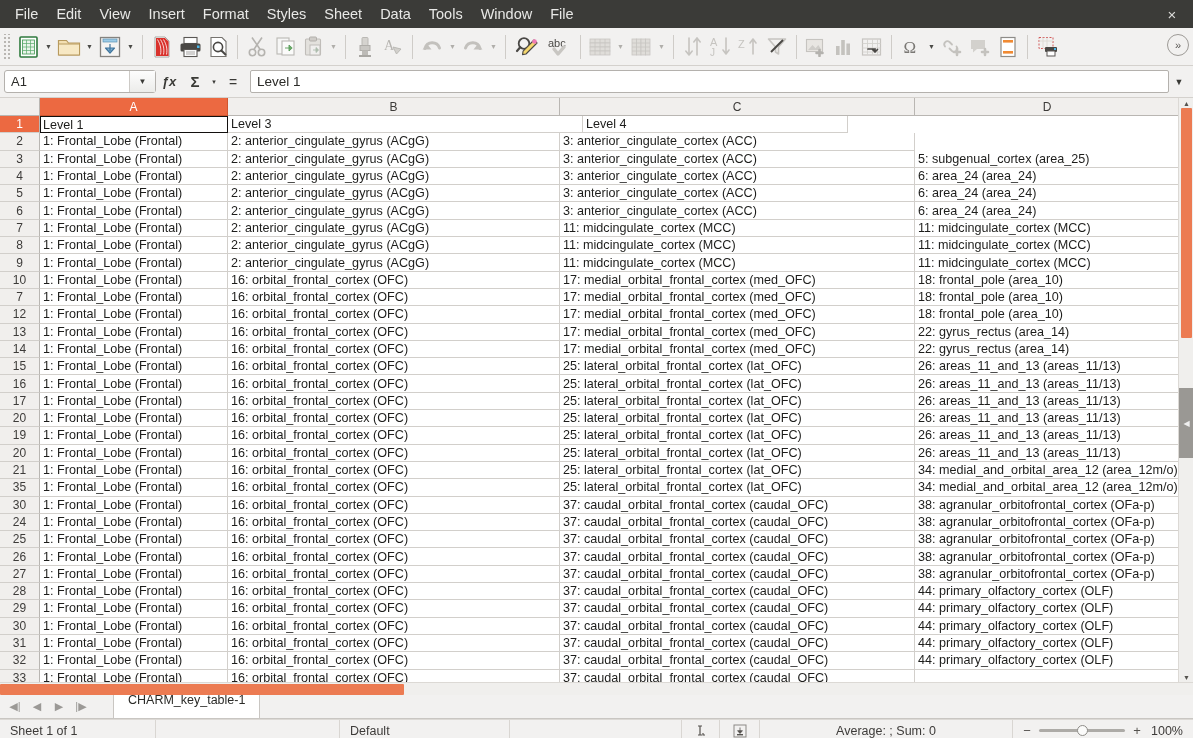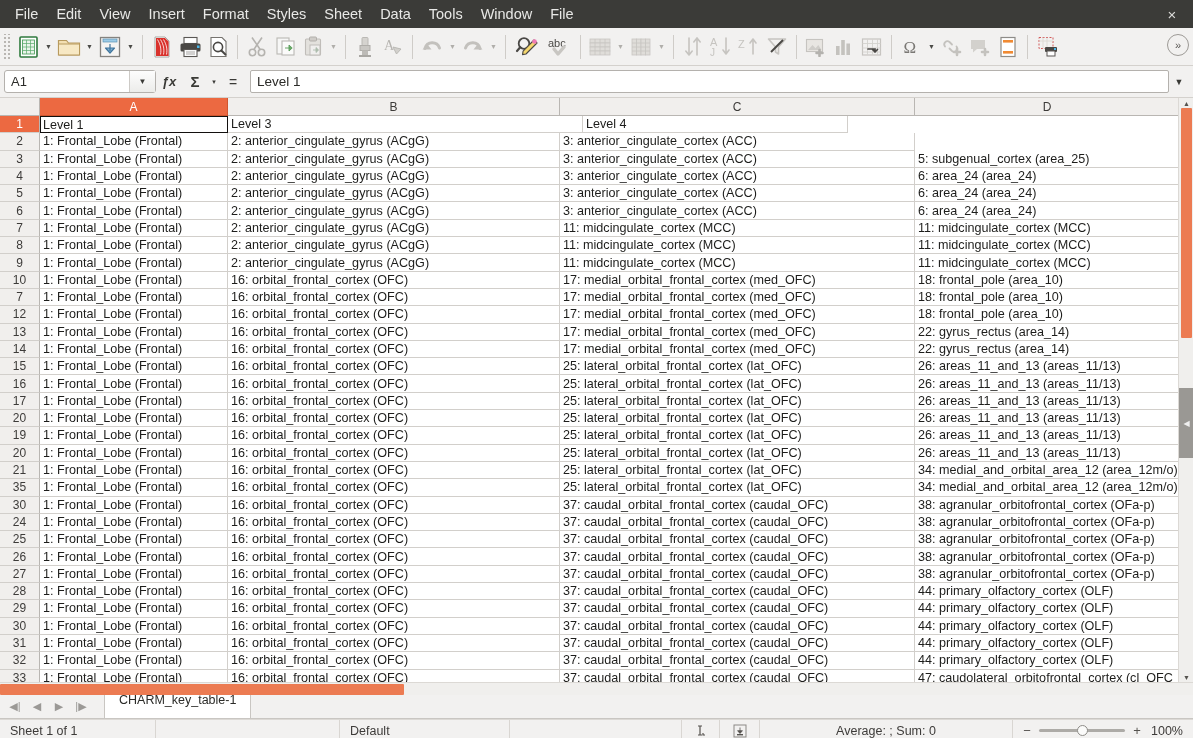--- a/index.html
+++ b/index.html
@@ -280,21 +280,21 @@
   }
   .sheettab {
     height: 38px;
     padding: 0 14px;
     background: #ffffff;
     border: 1px solid #c9c6c2;
     border-bottom: none;
     display: flex; align-items: center;
     font-size: 12.5px;
     color: #2b2b28;
-    margin-left: 8px;
+    margin-left: 17px;
   }
 
   
   .statusbar {
     height: 22px;
     background: #f2f1f0;
     display: flex;
     align-items: center;
     font-size: 12.5px;
     color: #3d3b39;
@@ -860,21 +860,20 @@
         <div class="datarow">
           <div class="cell" style="width: 188px;">1: Frontal_Lobe (Frontal)</div>
           <div class="cell" style="width: 332px;">16: orbital_frontal_cortex (OFC)</div>
           <div class="cell" style="width: 355px;">37: caudal_orbital_frontal_cortex (caudal_OFC)</div>
           <div class="cell" style="width: 265px;">44: primary_olfactory_cortex (OLF)</div>
         </div>
         <div class="datarow">
           <div class="cell" style="width: 188px;">1: Frontal_Lobe (Frontal)</div>
           <div class="cell" style="width: 332px;">16: orbital_frontal_cortex (OFC)</div>
           <div class="cell" style="width: 355px;">37: caudal_orbital_frontal_cortex (caudal_OFC)</div>
-          <div class="cell" style="width: 265px;">47: caudolateral_orbitofrontal_cortex (cl_OFC</div>
         </div>
       </div>
   </div>
 
   <div class="vscroll">
     <div class="vs-topbtn">▲</div>
     <div class="vs-thumb"></div>
     <div class="vs-splithandle">◀</div>
     <div class="vs-botbtn">▼</div>
   </div>

